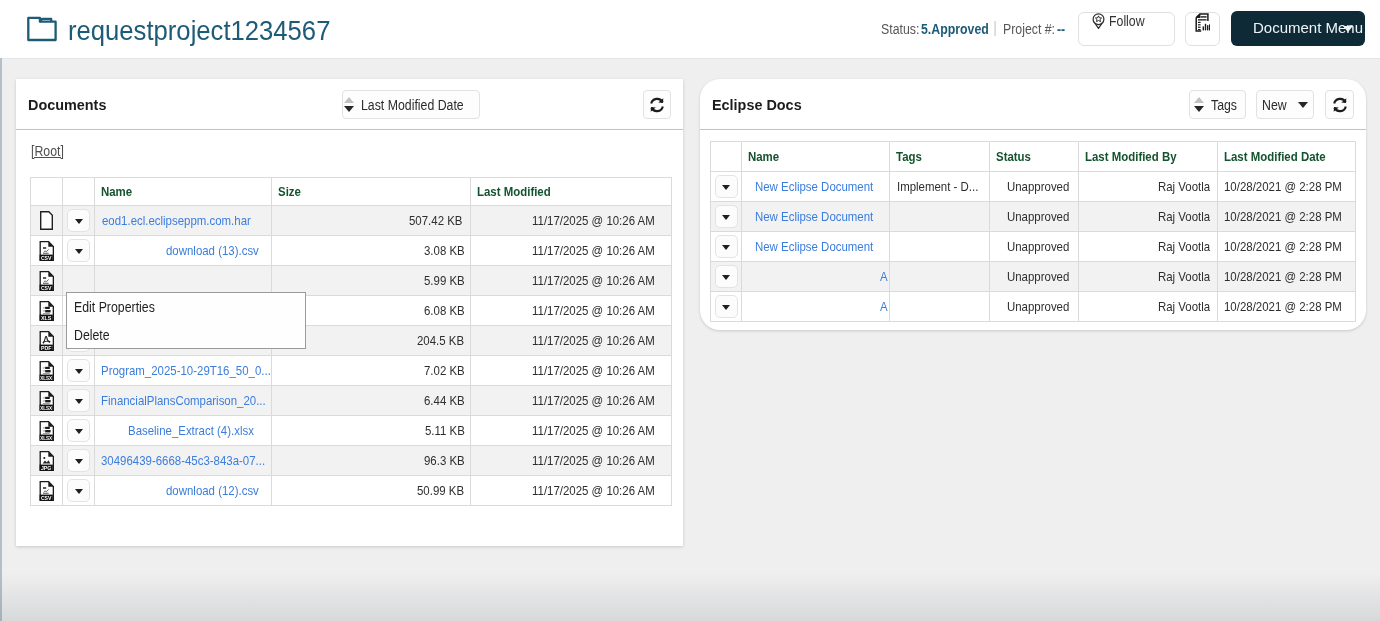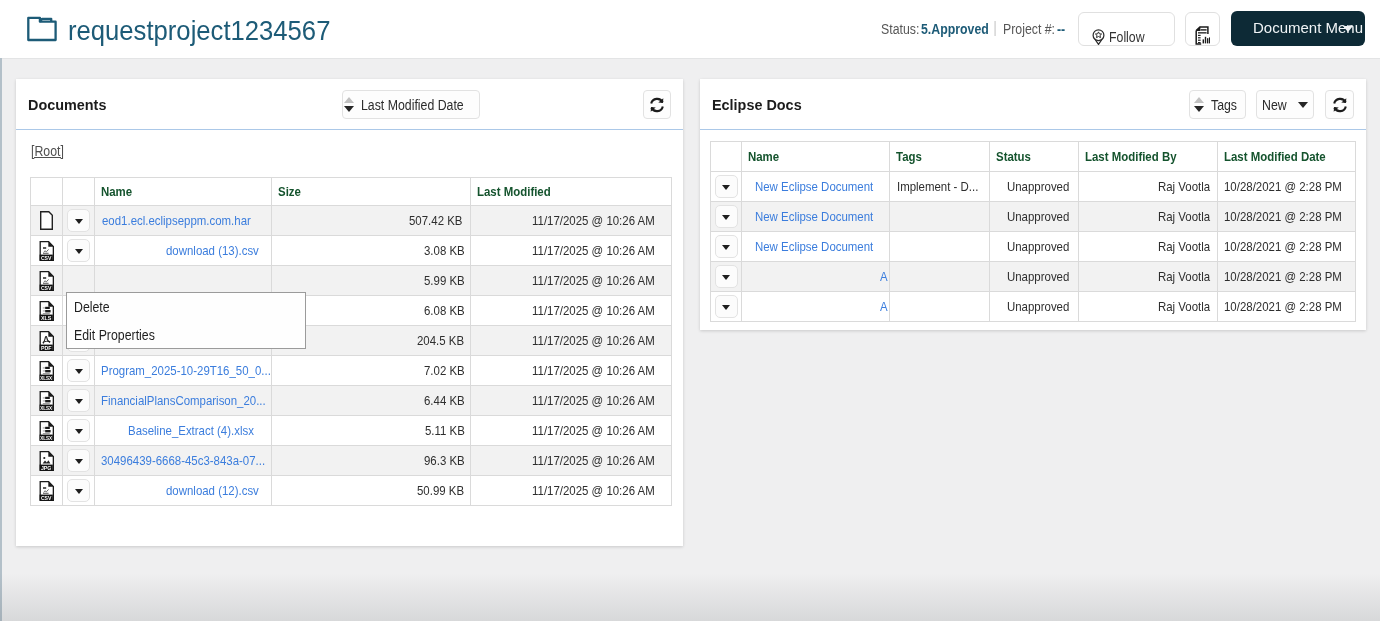--- a/index.html
+++ b/index.html
@@ -13,34 +13,34 @@
 
 
 #topbar { position:absolute; left:0; top:0; width:1380px; height:59px; background:#fff;
   border-bottom:1px solid #e3e4e5; }
 #title { position:absolute; left:68px; top:13.5px; font-size:28.5px; color:#1d5b77; transform:scaleX(0.9); transform-origin:0 50%; }
 #foldericon { position:absolute; left:27px; top:15.5px; }
 .abs { position:absolute; white-space:nowrap; }
 .toplbl { color:#575757; font-size:14px; transform:scaleX(0.88); transform-origin:0 50%; }
 .topval { color:#1d5b77; font-size:14px; font-weight:bold; transform:scaleX(0.88); transform-origin:0 50%; }
 .btn { background:#fff; border:1px solid #e0e0e0; border-radius:6px; color:#333;
-  display:inline-flex; align-items:flex-end; justify-content:center; }
+  display:inline-flex; align-items:flex-start; justify-content:center; }
 #followbtn { position:absolute; left:1078px; top:12px; width:97px; height:34px; font-size:15px; justify-content:flex-start; padding-left:13px; }
 #reportbtn { position:absolute; left:1185px; top:12px; width:35px; height:34px; }
 #pmbtn { position:absolute; left:1231px; top:11px; width:134px; height:35px;
   background:#0d2a36; border-radius:6px; color:#f0f4f6; font-size:15px; }
 #pmbtn .txt { position:absolute; left:22px; top:8px; }
 .caret-dn { width:0; height:0; border-left:5px solid transparent; border-right:5px solid transparent;
   border-top:6px solid #eef2f4; display:inline-block; }
 #pmbtn .caret-dn { position:absolute; left:112px; top:15px; }
 
 
 .panel { position:absolute; background:#fff; box-shadow:0 1px 3px rgba(0,0,0,0.16); }
 #docpanel { left:16px; top:79px; width:667px; height:467px; }
-#ecpanel { left:700px; top:79px; width:666px; height:251px; }
+#ecpanel { left:700px; top:79px; width:666px; height:251px;border-radius:20px; }
 .panelhead { position:absolute; left:0; top:0; right:0; height:51px; border-bottom:1px solid #abc8e8;padding-left:34px; }
 .paneltitle { position:absolute; left:12px; top:17px; font-size:15px; font-weight:bold; color:#1c1c1c; transform:scaleX(0.96); transform-origin:0 50%; display:inline-block; }
 .pbtn { position:absolute; background:#fdfdfd; border:1px solid #e2e2e2; border-radius:4px;
   height:29px; top:11px; font-size:14px; color:#2c2c2c; display:flex; align-items:center; justify-content:center; }
 
 .sorticon { display:inline-block; width:11px; margin-right:6px; position:relative; height:15px; }
 .sorticon .up { position:absolute; top:0; left:0; width:0; height:0;
   border-left:5.5px solid transparent; border-right:5.5px solid transparent; border-bottom:6px solid #c0c0c0; }
 .sorticon .dn { position:absolute; top:8.5px; left:0; width:0; height:0;
   border-left:5.5px solid transparent; border-right:5.5px solid transparent; border-top:6px solid #262626; }
@@ -443,18 +443,18 @@
           <td class="cellpad"></td>
           <td class="cellpad"><span class="tx">Unapproved</span></td>
           <td class="cellpad"><span class="tx">Raj Vootla</span></td>
           <td class="cellpad"><span class="tx">10/28/2021 @ 2:28 PM</span></td>
         </tr>
   </tbody>
     </table>
 </div>
 
 <div id="ctxmenu">
+  <div class="mi"><span class="tx">Edit Properties</span></div>
   <div class="mi"><span class="tx">Delete</span></div>
-  <div class="mi"><span class="tx">Edit Properties</span></div>
 </div>
 
 <div id="leftedge"></div>
 <div id="bottomgrad"></div>
 
 </body></html>

